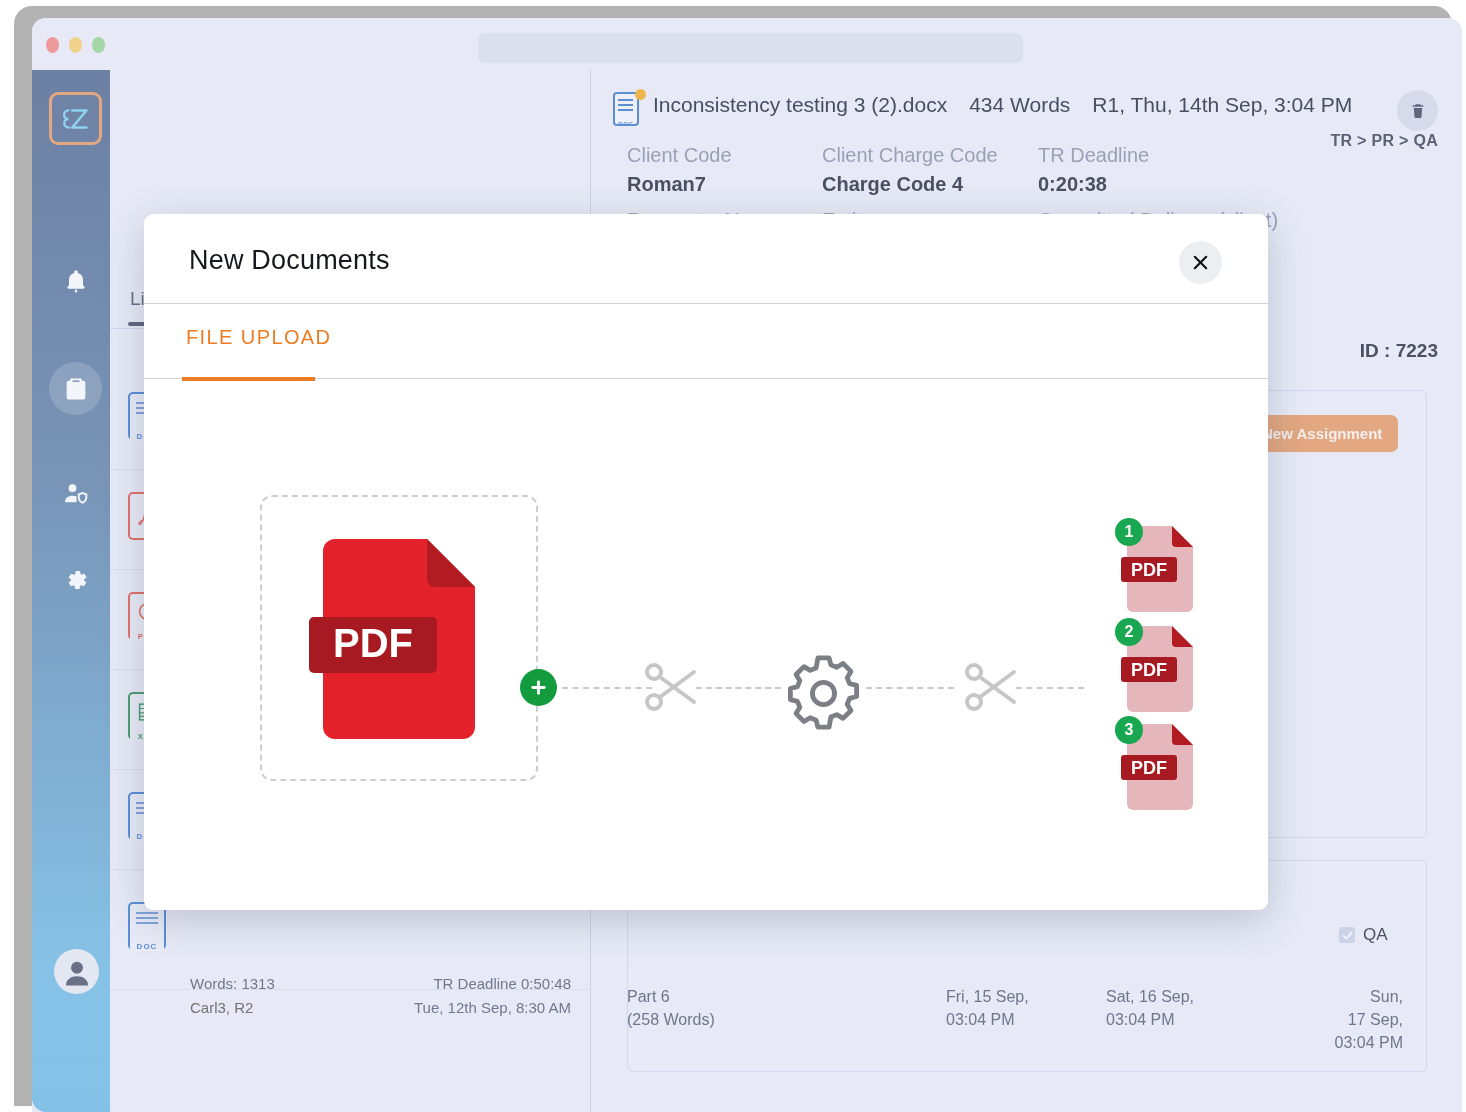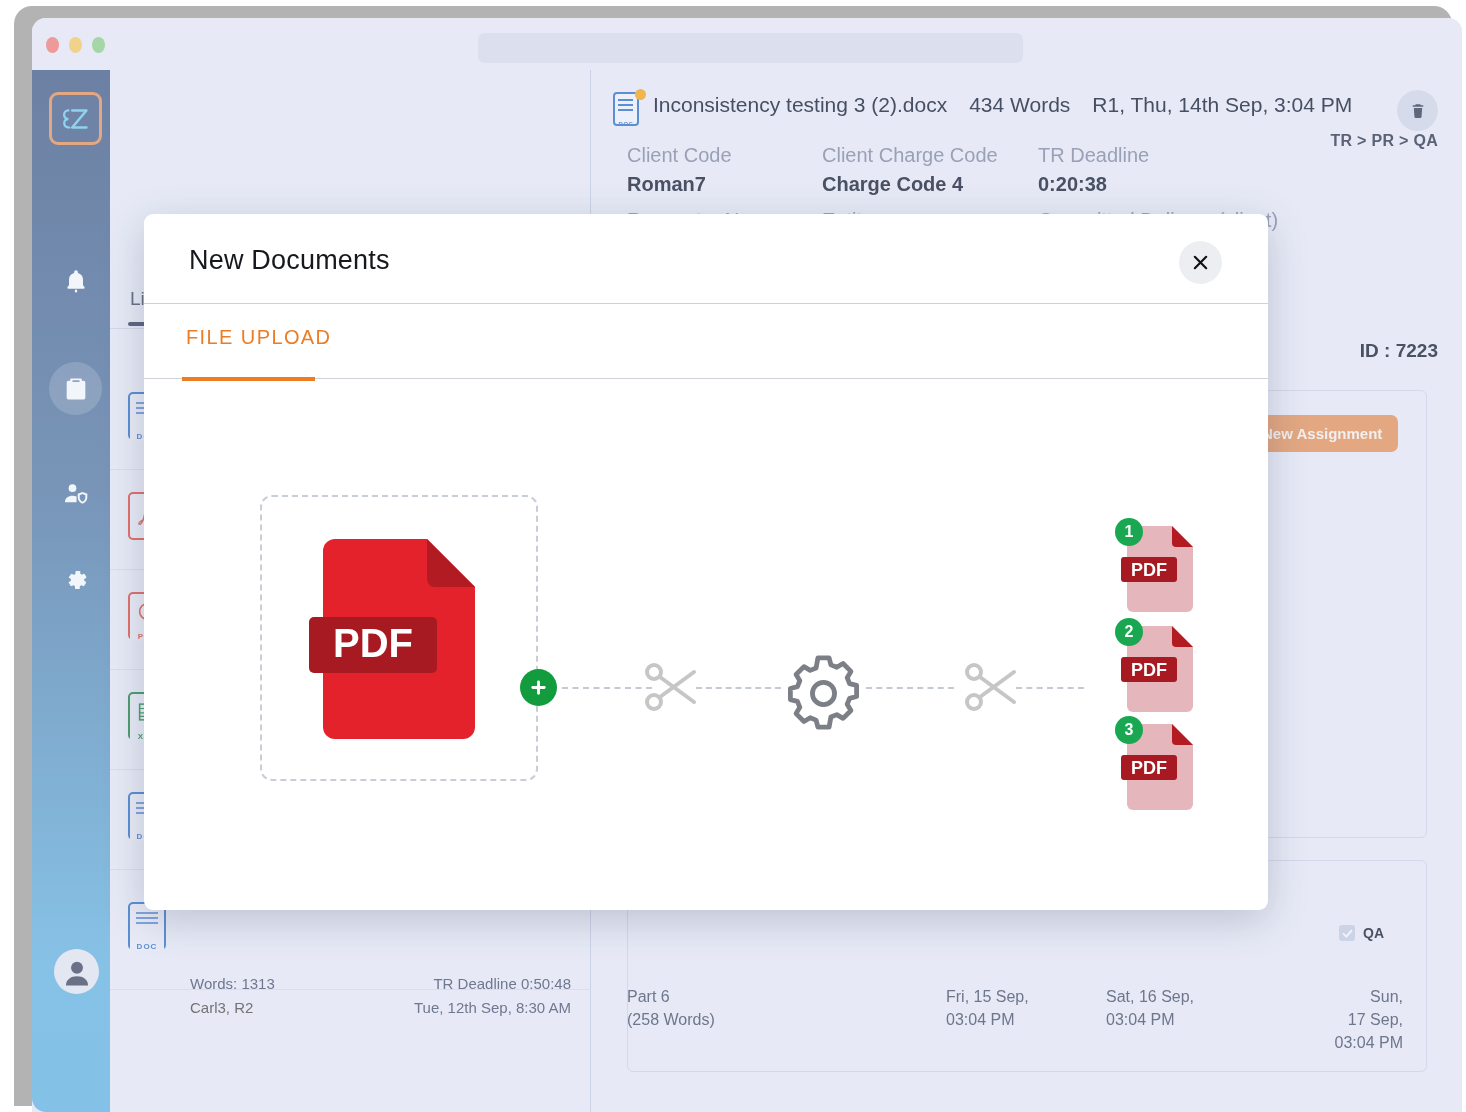--- a/index.html
+++ b/index.html
@@ -200,21 +200,21 @@
     color: #f2efee; font-size: 15px; font-weight: bold; white-space: nowrap;
   }
   .qa-check {
     position: absolute; display: flex; align-items: center; gap: 8px;
   }
   .qa-box {
     width: 16px; height: 16px; border-radius: 3px; background: #ccd3e6;
     display: flex; align-items: center; justify-content: center;
   }
   .qa-box svg { width: 11px; height: 11px; stroke: #f1f3fa; stroke-width: 2.6; fill: none; }
-  .qa-label { font-size: 14px; color: #4a5164; font-weight: bold; }
+  .qa-label { font-size: 17px; color: #4a5164; font-weight: normal; }
   .parts-row {
     position: absolute; left: 0; font-size: 16px; color: #6e768c; line-height: 23px;
   }
 
   
   .modal-shadow {
     position: absolute; left: 128px; top: 214px;
     width: 1124px; height: 696px;
     background: #ffffff; border-radius: 9px;
     box-shadow: 0 10px 40px rgba(40,50,80,.22);

